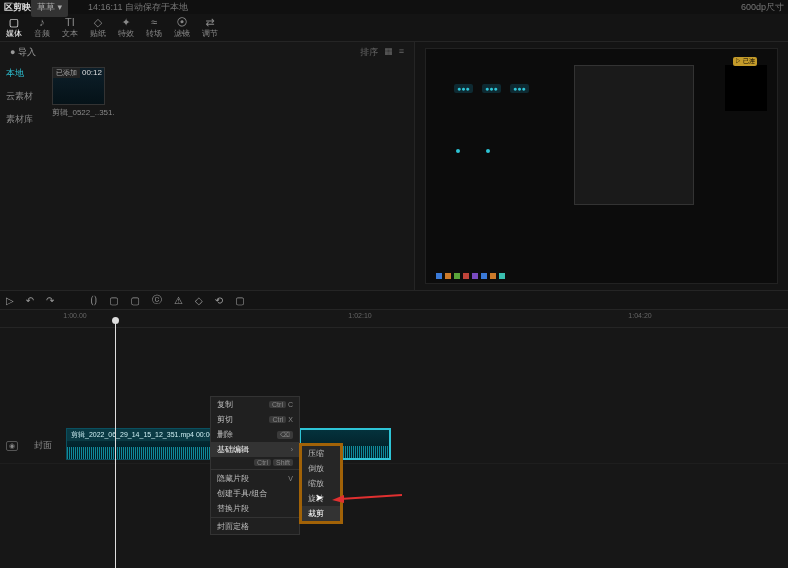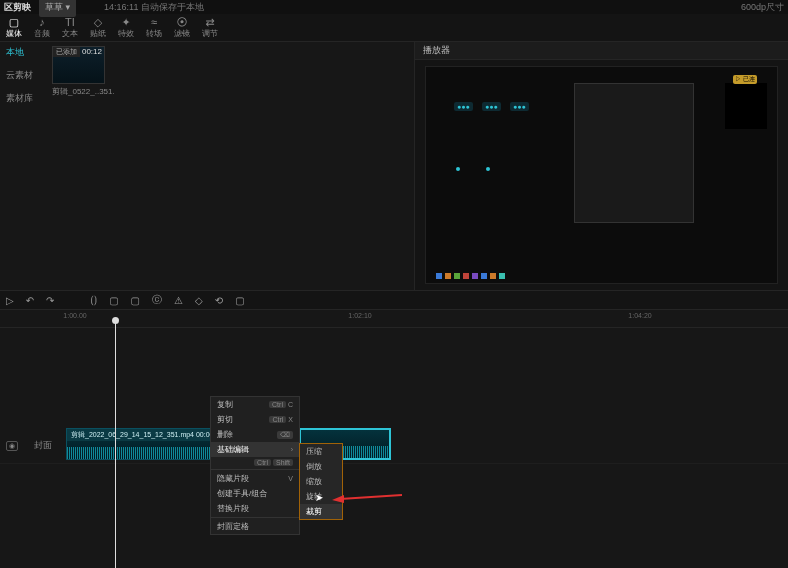--- a/index.html
+++ b/index.html
@@ -8,21 +8,21 @@
     background: #1a1a1a;
     font-family: "Microsoft YaHei", sans-serif;
     font-size: 9px;
     color: #aaa;
     overflow: hidden;
     position: relative;
   }
   .titlebar {
     height: 14px; background: #101010;
     display: flex; align-items: center;
-    padding: 0 4px; gap: 8px;
+    padding: 0 4px; gap: 0;
   }
   .brand { font-weight: bold; color: #ddd; }
   .menu-btn { background: #333; padding: 3px 6px; border-radius: 2px; cursor: pointer; }
   .title-center { flex: 1; text-align: left; color: #777; padding-left: 20px; }
   .title-right { color: #777; }
 
   .main-tabs {
     height: 28px; background: #141414;
     display: flex; align-items: center; gap: 0;
     border-bottom: 1px solid #252525;
@@ -175,21 +175,21 @@
     position: absolute;
     width: 90px;
     background: #202020;
     border: 1px solid #333;
     z-index: 20;
   }
   .sub-menu {
     position: absolute;
     width: 44px;
     background: #262626;
-    border: 1px solid #a16207;
+    border: 3px solid #a16207;
     z-index: 21;
   }
   .menu-item {
     display: flex; align-items: center; justify-content: space-between;
     padding: 2px 6px; font-size: 8px; color: #bbb;
     cursor: pointer;
   }
   .menu-item.hover { background: #333; color: #fff; }
   .menu-key {
     font-size: 7px; color: #888;
@@ -252,39 +252,46 @@
   </div>
   <div class="tab">
     <span class="ico">⇄</span>
     <span class="label">调节</span>
   </div>
 </div>
 
 <div class="upper">
 
   <div class="media-panel">
+    <div class="media-top">
+      <span class="media-btn">● 导入</span>
+      <span class="media-right-icons">
+        <span>排序</span>
+        <span>▦</span>
+        <span>≡</span>
+      </span>
+    </div>
     <div class="media-body">
       <div class="media-side">
         <span class="side-item active">本地</span>
         <span class="side-item">云素材</span>
         <span class="side-item">素材库</span>
       </div>
       <div class="media-content">
         <div class="thumb">
           <div class="thumb-inner"></div>
           <span class="thumb-badge">已添加</span>
           <span class="thumb-dur">00:12</span>
         </div>
         <div class="thumb-label">剪辑_0522_..351.mp4</div>
       </div>
     </div>
   </div>
 
   <div class="preview-panel">
-    <div class="preview-header">播放器</div>
     <div class="preview-body">
 
       <span class="preview-token" style="top:35px;left:28px">●●●</span>
       <span class="preview-token" style="top:35px;left:56px">●●●</span>
       <span class="preview-token" style="top:35px;left:84px">●●●</span>
       <span class="preview-blue-dot" style="top:100px;left:30px"></span>
       <span class="preview-blue-dot" style="top:100px;left:60px"></span>
       <div class="preview-box" style="top:16px;left:148px;width:120px;height:140px"></div>
       <div class="preview-black" style="top:16px;right:10px;width:42px;height:46px"></div>
       <span class="preview-tag-yellow" style="top:8px;right:20px">▷ 已连</span>

